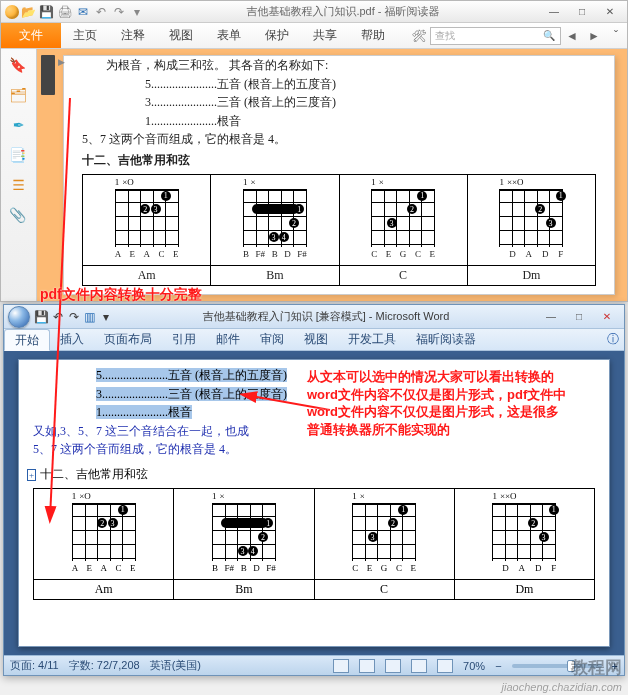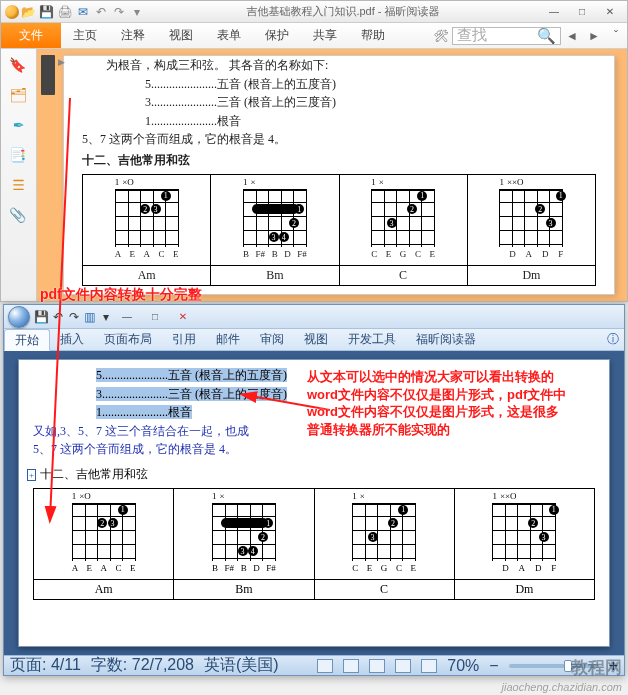--- a/index.html
+++ b/index.html
@@ -44,24 +44,24 @@
   font-size: 12px;
 }
 .tab-file {
   background: linear-gradient(#ff9c28,#ff7a00);
   color: #fff; padding: 0 18px;
   display:flex; align-items:center;
 }
 .rtab { padding: 0 12px; display:flex; align-items:center; color:#444; }
 .ribbon-spacer { flex:1; }
 .search-box {
-  width: 109px; height: 18px; align-self:center;
+  width: 131px; height: 18px; align-self:center;
   border:1px solid #bbb; background:#fff;
   display:flex; align-items:center; padding:0 4px;
-  color:#aaa; font-size:15px;
+  color:#aaa; font-size:10px;
 }
 .search-box .mag { margin-left:auto; color:#999; }
 .rbtn { width: 22px; display:flex; align-items:center; justify-content:center; color:#666; }
 
 .foxit-body { position:absolute; top:48px; bottom:0; left:0; right:0; display:flex; background:#fff; }
 .foxit-sidebar {
   width: 36px; background: linear-gradient(#fafafa,#eee);
   border-right:1px solid #ccc;
   display:flex; flex-direction:column; align-items:center; padding-top:6px; gap:10px;
 }
@@ -138,21 +138,21 @@
 }
 .hl{ background:#a7c7ea; }
 .bl{ color:#2030b0; }
 .word .letters{font-size:9px;}
 .word .chord-cell{height:85px;}
 
 .word-status{
   position:absolute; bottom:0; left:0; right:0; height:20px;
   background:linear-gradient(#d9e8f8,#bcd4ec);
   border-top:1px solid #9cbad8;
-  display:flex; align-items:center; font-size:16px; color:#2a4b75; padding:0 6px; gap:10px;
+  display:flex; align-items:center; font-size:11px; color:#2a4b75; padding:0 6px; gap:10px;
 }
 .spacer{flex:1}
 .zoom-track{ width:90px; height:4px; background:#9bbad8; position:relative; border-radius:2px;}
 .zoom-thumb{ position:absolute; width:8px; height:12px; background:#fff; border:1px solid #6f93b8; top:-4px; left:55px; border-radius:2px;}
 .view-ico{ width:16px; height:14px; border:1px solid #6f93b8; background:#eaf2fb; }
 
 .watermark{position:absolute; right:6px; bottom:2px; font-size:11px; color:rgba(0,0,0,.35); font-style:italic; z-index:60;}
 .watermark2{position:absolute; right:6px; bottom:16px; font-size:17px; color:rgba(0,0,0,.35); z-index:60;font-weight:bold;}
 </style>
 </head>
@@ -320,20 +320,21 @@
 </svg>
 
 <div class="word">
   <div class="word-titlebar">
     <div class="word-orb"></div>
     <span class="qat-ico c-blue">💾</span>
     <span class="qat-ico">↶</span>
     <span class="qat-ico">↷</span>
     <span class="qat-ico c-blue">▥</span>
     <span class="qat-ico">▾</span>
+    <div class="word-title">吉他基础教程入门知识 [兼容模式] - Microsoft Word</div>
     <div class="win-btns">
       <div class="win-btn">—</div>
       <div class="win-btn">□</div>
       <div class="win-btn" style="color:#c33">✕</div>
     </div>
   </div>
   <div class="word-ribbon">
     <div class="wt active">开始</div>
     <div class="wt">插入</div>
     <div class="wt">页面布局</div>

